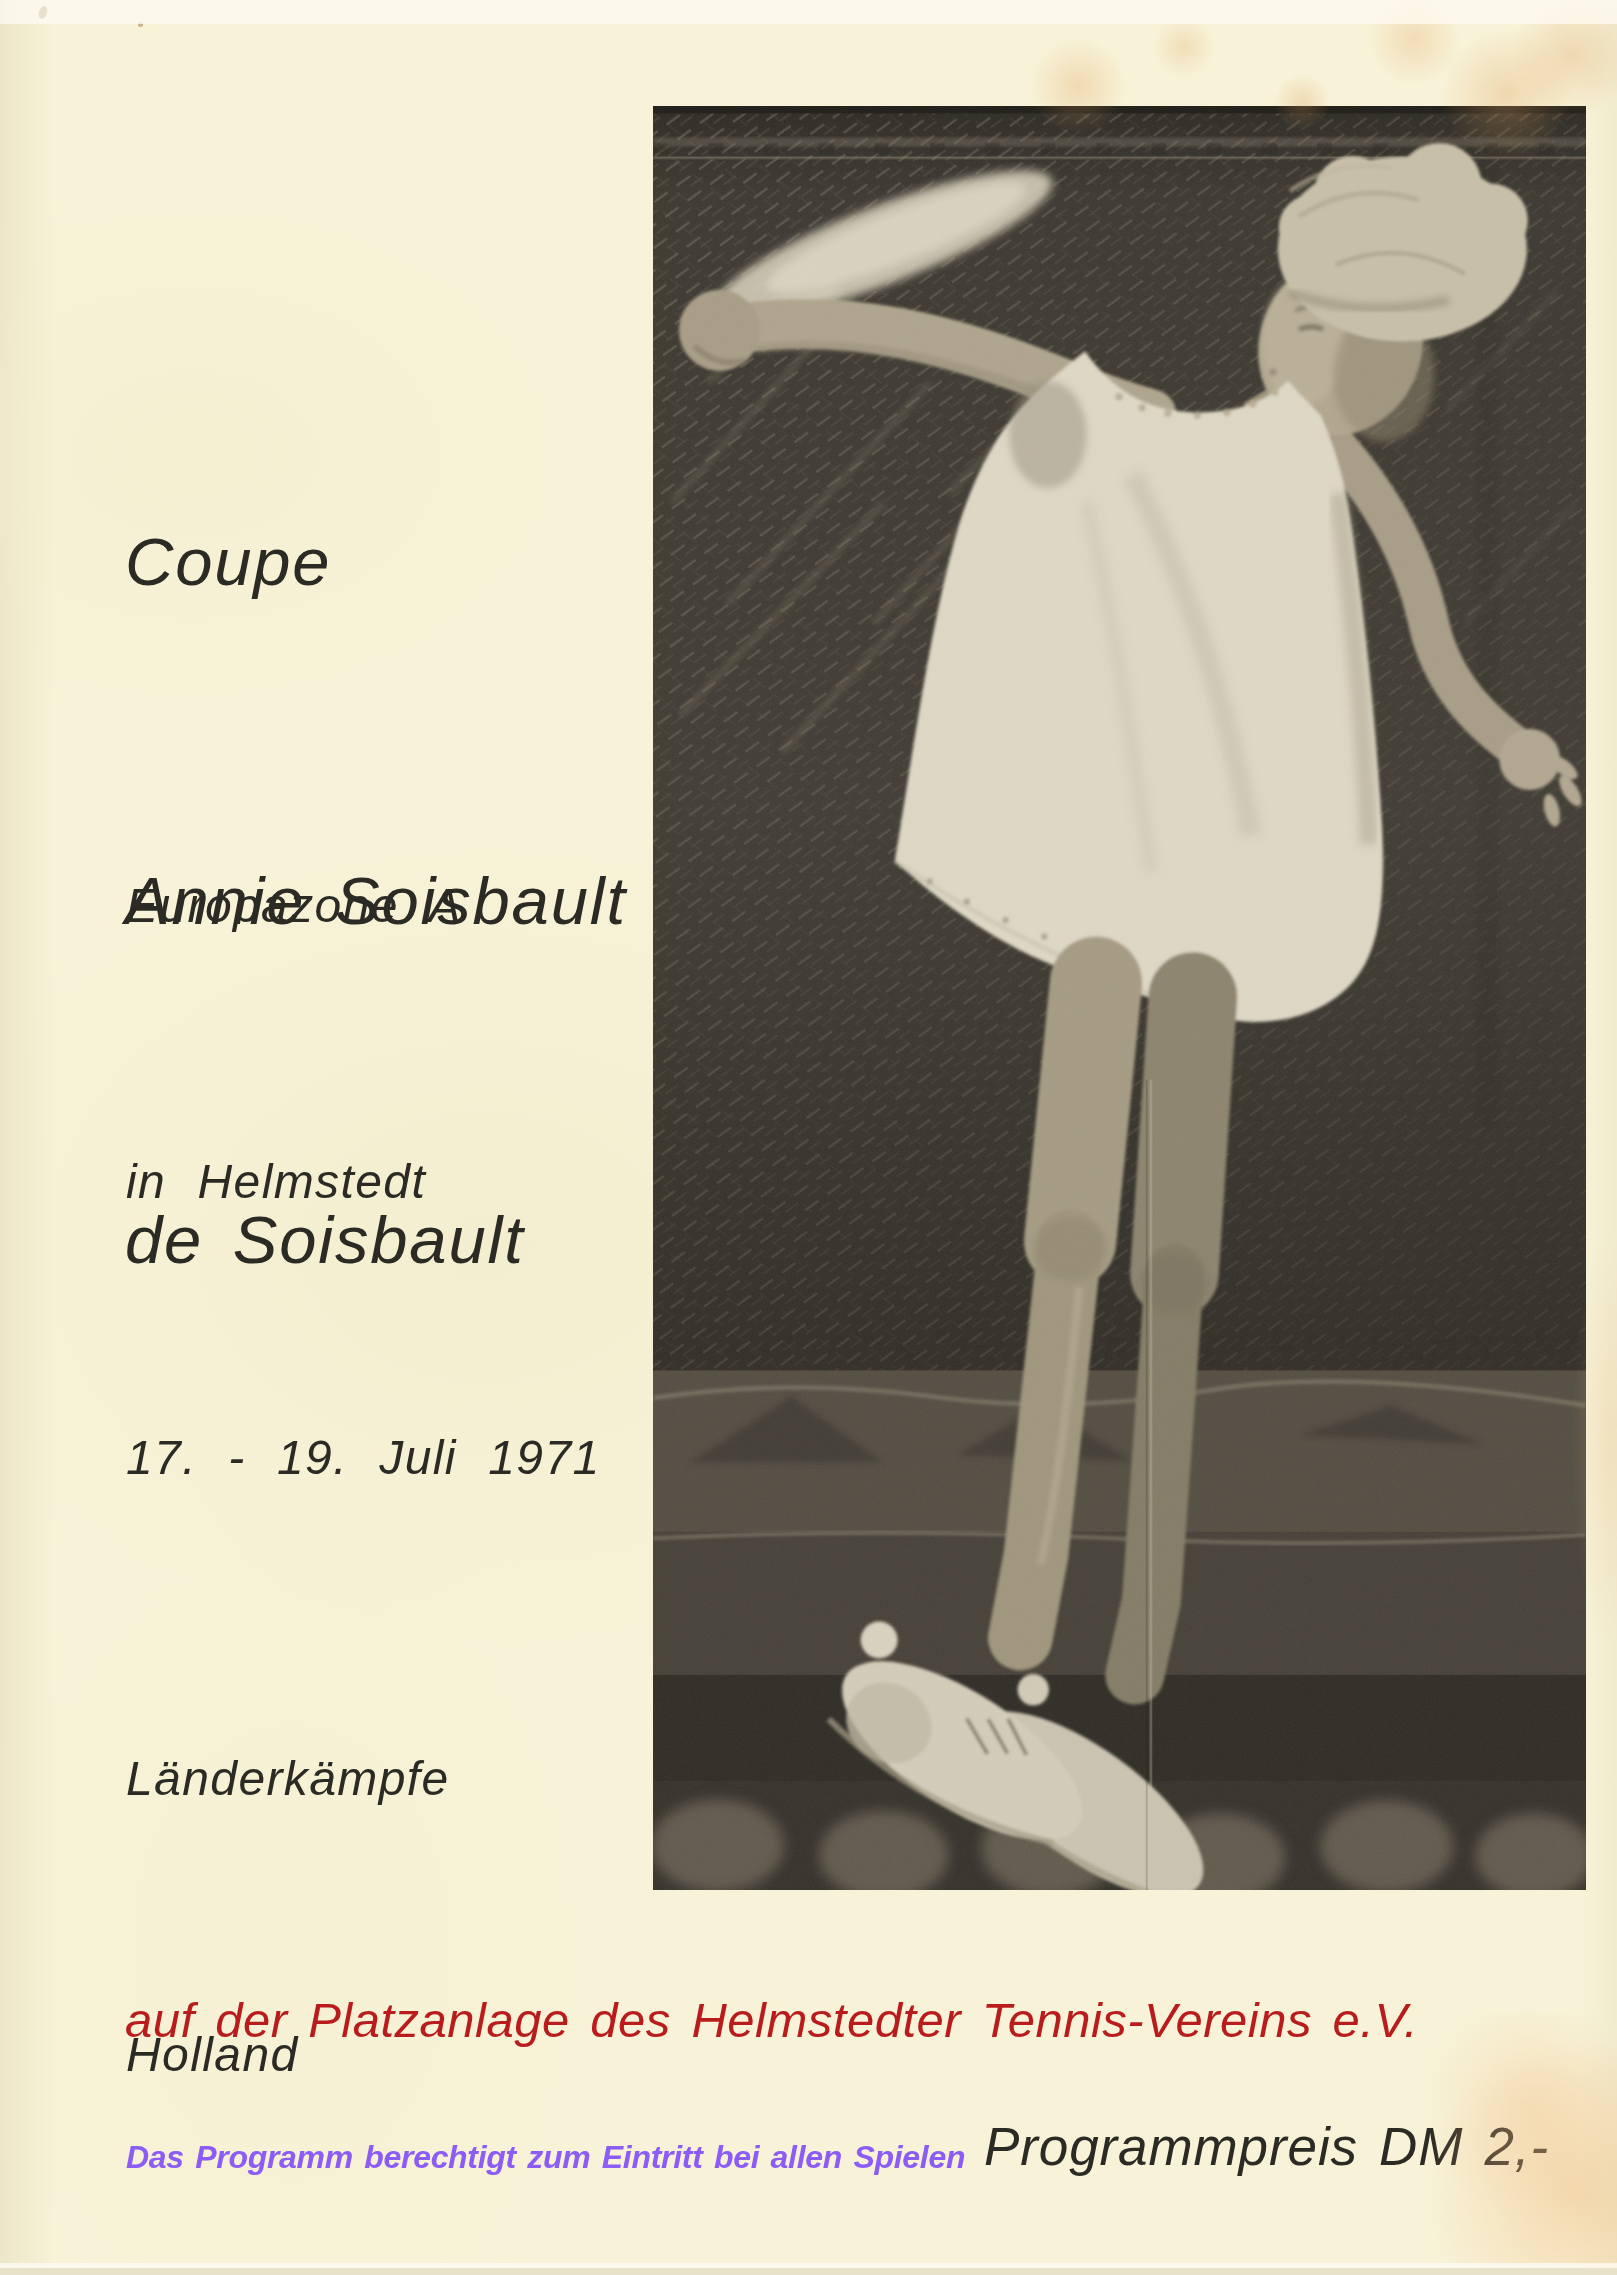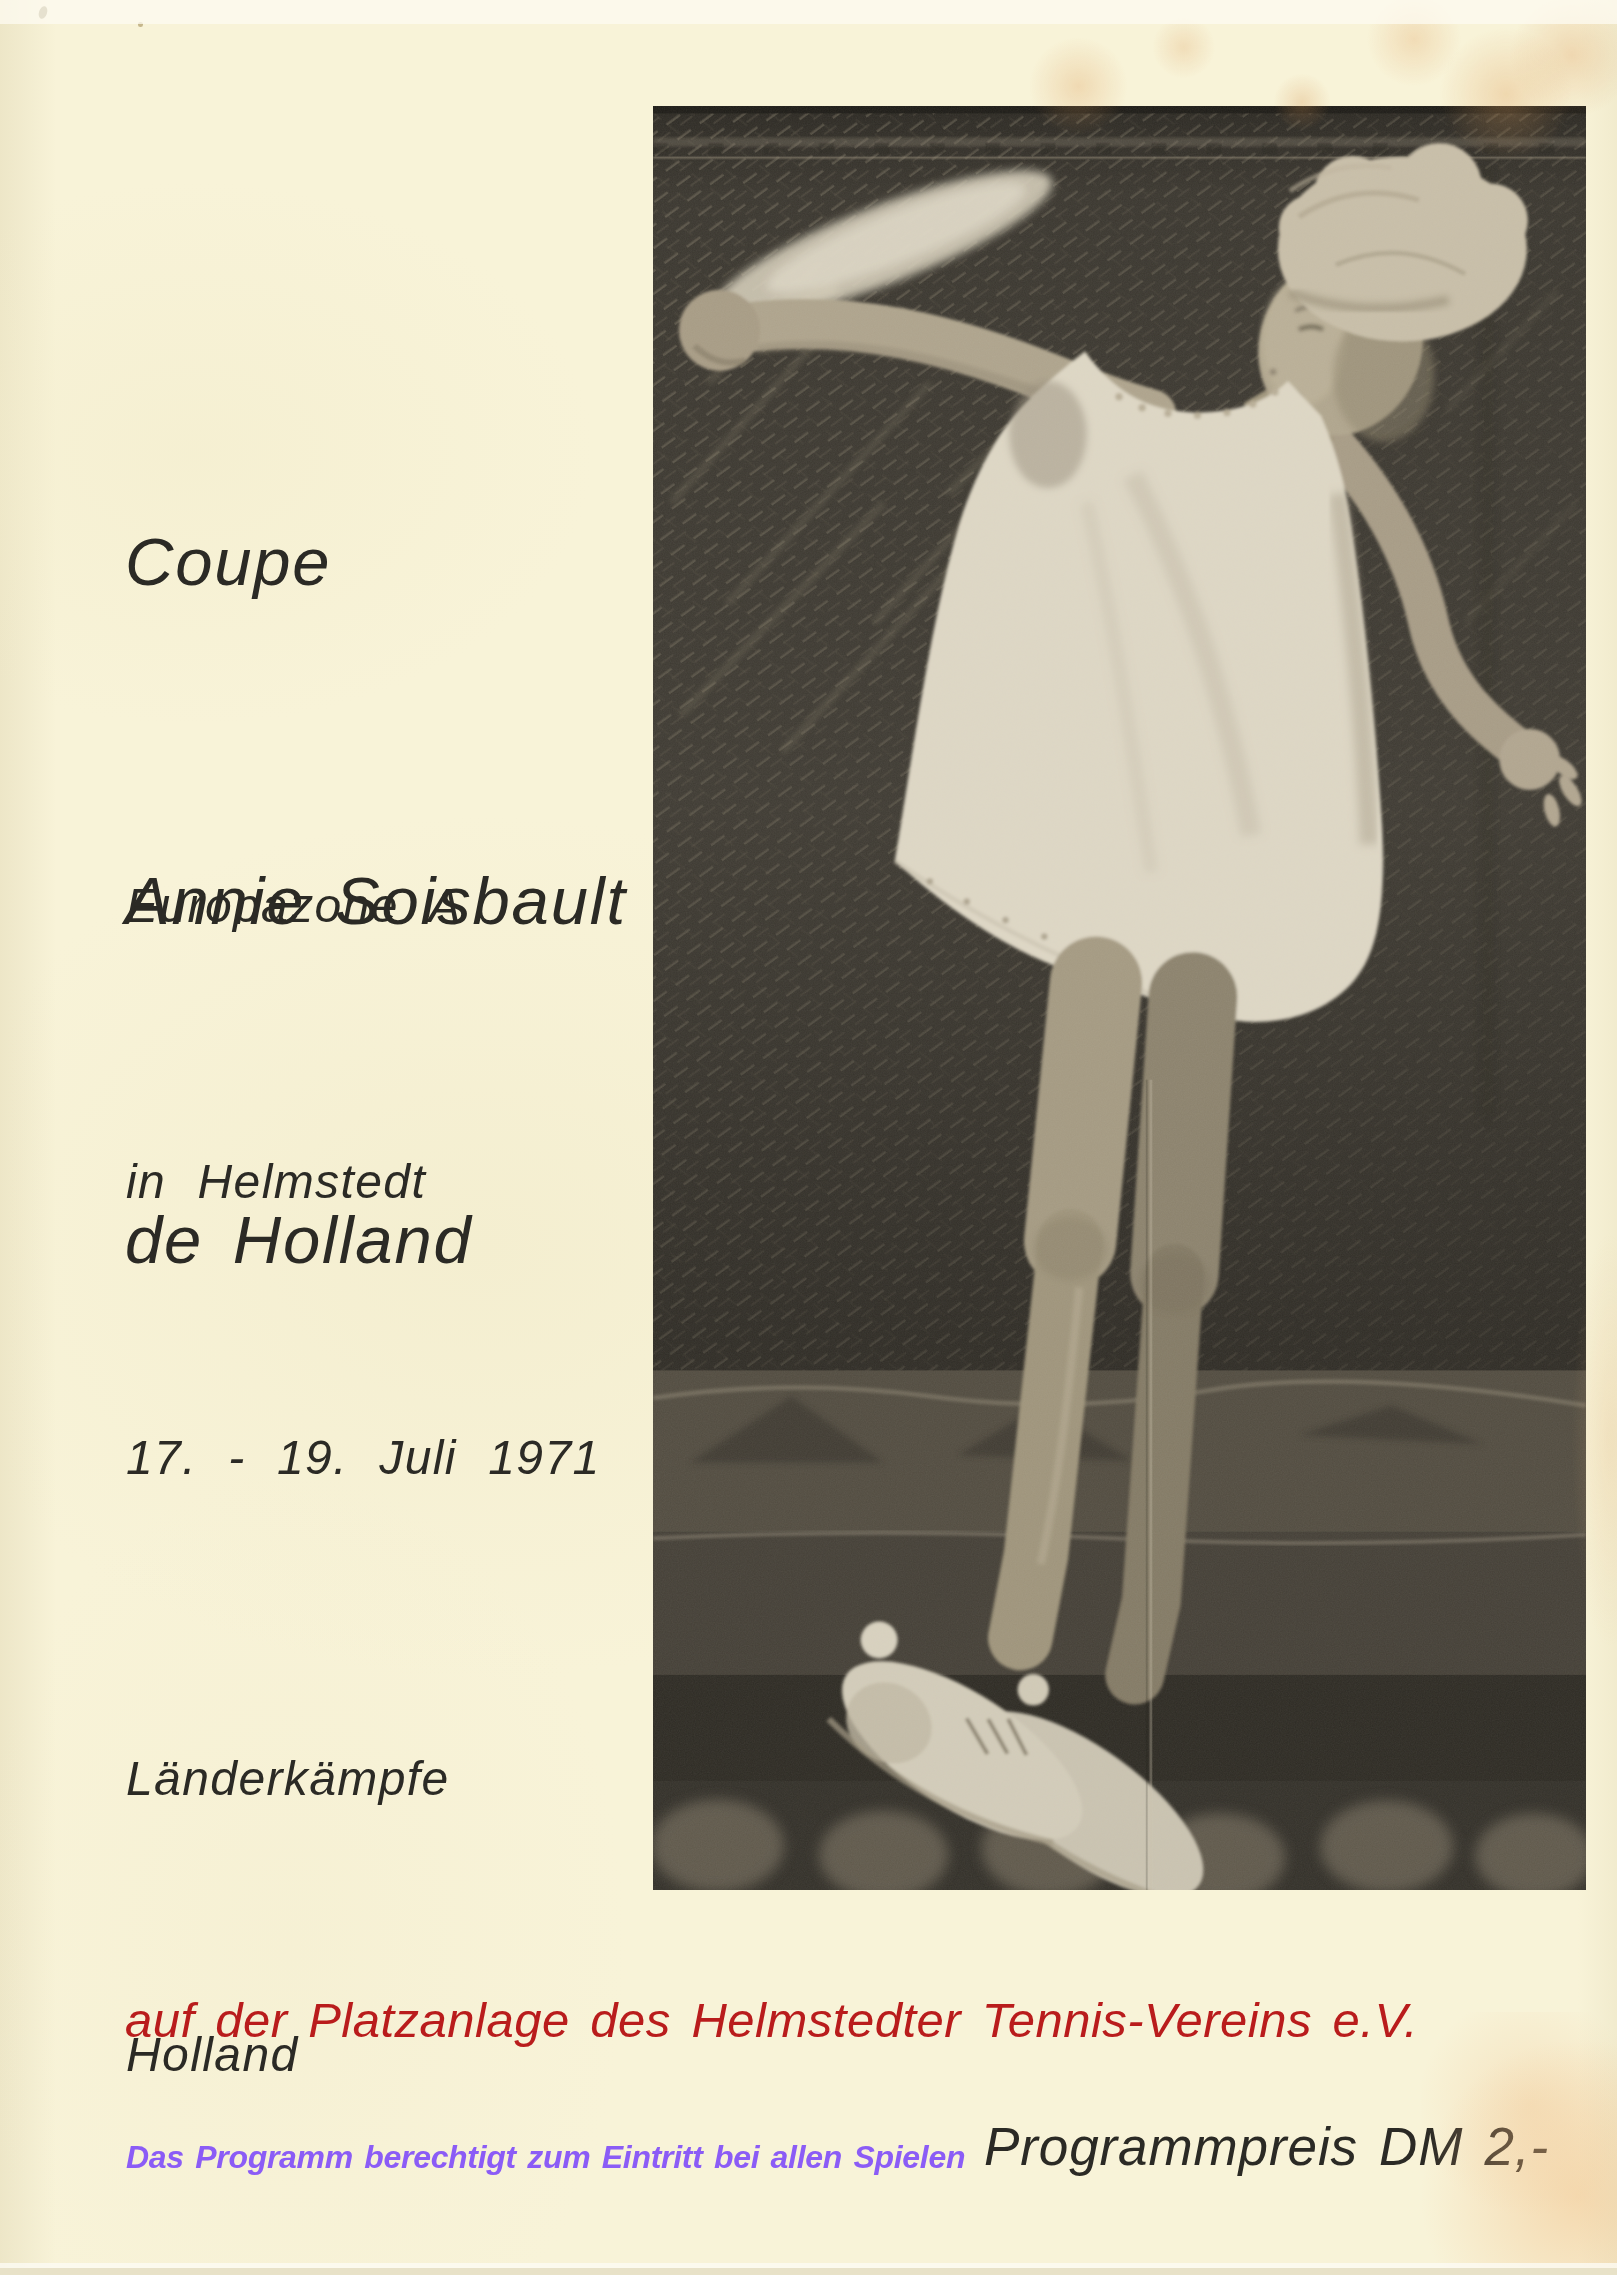--- a/index.html
+++ b/index.html
@@ -97,21 +97,21 @@
 </head>
 <body>
 
 <div class="page">
 
   <div class="mottle"></div>
 
   <div class="txt title-block">
     <div>Coupe</div>
     <div>Annie Soisbault</div>
-    <div>de Holland</div>
+    <div>de Soisbault</div>
   </div>
 
   <div class="txt event-block">
     <div>Europazone A</div>
     <div>in Helmstedt</div>
     <div>17. - 19. Juli 1971</div>
   </div>
 
   <div class="txt teams-block">
     <div>Länderkämpfe</div>

